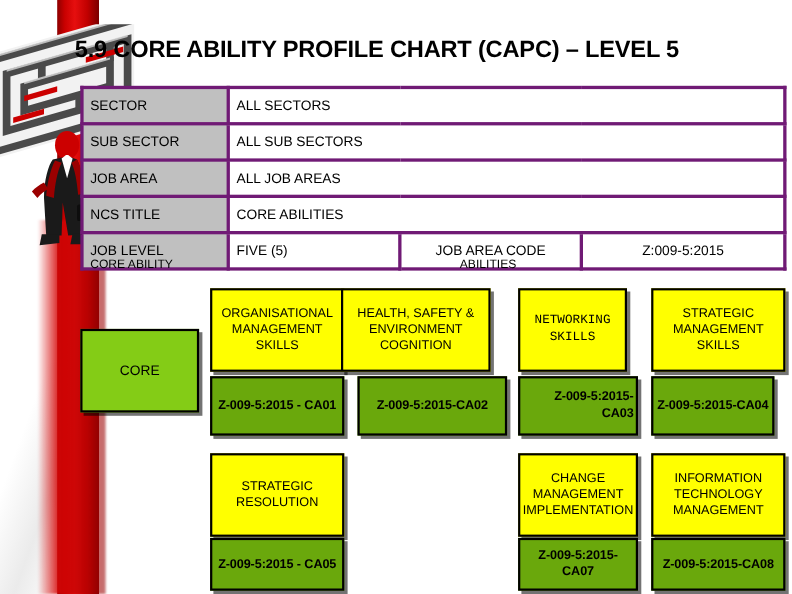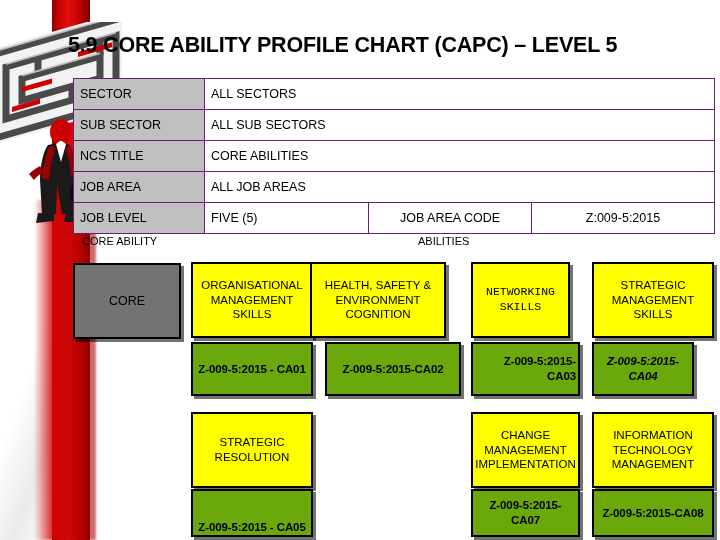--- a/index.html
+++ b/index.html
@@ -34,21 +34,21 @@
   .title{
     position:absolute;left:68px;top:33px;width:650px;
     font-size:21.5px;font-weight:bold;color:#000000;
     letter-spacing:-0.2px;white-space:nowrap;
     font-family:"Liberation Sans", sans-serif;
   }
 
   
   .itable{position:absolute;left:73px;top:78px;width:642px;border-collapse:collapse;}
   .itable td{
-    border:1px solid #701a75;
+    border:3px solid #701a75;
     height:30px;
     font-size:12.5px;
     color:#000000;
     padding:0 6px;
     vertical-align:middle;
     font-family:"Liberation Sans", sans-serif;
   }
   .itable td.lbl{background:#c0c0c0;width:118px;font-size:12.5px;}
   .itable td.val{background:#ffffff;}
   .itable td.jac{background:#ffffff;width:150px;text-align:center;}
@@ -68,21 +68,21 @@
     display:flex;align-items:center;justify-content:center;
     text-align:center;
     color:#000000;
     font-family:"Liberation Sans", sans-serif;
     line-height:1.28;
     overflow:visible;
   }
   .box .txt{padding:0 2px;width:100%;}
   .ab{background:#ffff00;font-size:11.5px;}
   .code{background:#6aa80c;font-size:11.5px;font-weight:bold;letter-spacing:-0.1px;}
-  .core{background:#737373;font-size:12.5px;}
+  .core{background:#84cc16;font-size:12.5px;margin-top:36px;}
 </style>
 </head>
 <body>
 
 <div id="slide">
 
   <div class="deco">
     <div class="whitecurve"></div>
     <div class="redband"></div>
     <div class="redband2"></div>
@@ -134,26 +134,26 @@
     <tbody>
         <tr>
       <td class="lbl">SECTOR</td>
       <td class="val" colspan="3">ALL SECTORS</td>
     </tr>
     <tr>
       <td class="lbl">SUB SECTOR</td>
       <td class="val" colspan="3">ALL SUB SECTORS</td>
     </tr>
     <tr>
+      <td class="lbl">JOB AREA</td>
+      <td class="val" colspan="3">ALL JOB AREAS</td>
+    </tr>
+    <tr>
       <td class="lbl">NCS TITLE</td>
       <td class="val" colspan="3">CORE ABILITIES</td>
-    </tr>
-    <tr>
-      <td class="lbl">JOB AREA</td>
-      <td class="val" colspan="3">ALL JOB AREAS</td>
     </tr>
     <tr>
       <td class="lbl">JOB LEVEL</td>
       <td class="val">FIVE (5)</td>
       <td class="jac">JOB AREA CODE</td>
       <td class="jacv">Z:009-5:2015</td>
     </tr>
   </tbody>
     </table>
 
@@ -181,28 +181,28 @@
   <div class="box ab" style="left:471px;top:262px;width:99px;height:76px;font-family:Liberation Mono, monospace;">
     <span class="txt">NETWORKING SKILLS</span>
   </div>
   <div class="box code" style="left:471px;top:342px;width:109px;height:54px;text-align:right;">
     <span class="txt">Z-009-5:2015-CA03</span>
   </div>
 
   <div class="box ab" style="left:592px;top:262px;width:122px;height:76px;">
     <span class="txt">STRATEGIC MANAGEMENT SKILLS</span>
   </div>
-  <div class="box code" style="left:592px;top:342px;width:102px;height:54px;font-style:italic;">
+  <div class="box code" style="left:592px;top:342px;width:112px;height:54px;">
     <span class="txt">Z-009-5:2015-CA04</span>
   </div>
 
   <div class="box ab" style="left:191px;top:412px;width:122px;height:76px;">
     <span class="txt">STRATEGIC RESOLUTION</span>
   </div>
-  <div class="box code" style="left:191px;top:489px;width:122px;height:48px;align-items:flex-end;">
+  <div class="box code" style="left:191px;top:489px;width:122px;height:48px;">
     <span class="txt">Z-009-5:2015 - CA05</span>
   </div>
 
 
   <div class="box ab" style="left:471px;top:412px;width:109px;height:76px;">
     <span class="txt">CHANGE MANAGEMENT IMPLEMENTATION</span>
   </div>
   <div class="box code" style="left:471px;top:489px;width:109px;height:48px;">
     <span class="txt">Z-009-5:2015-CA07</span>
   </div>

